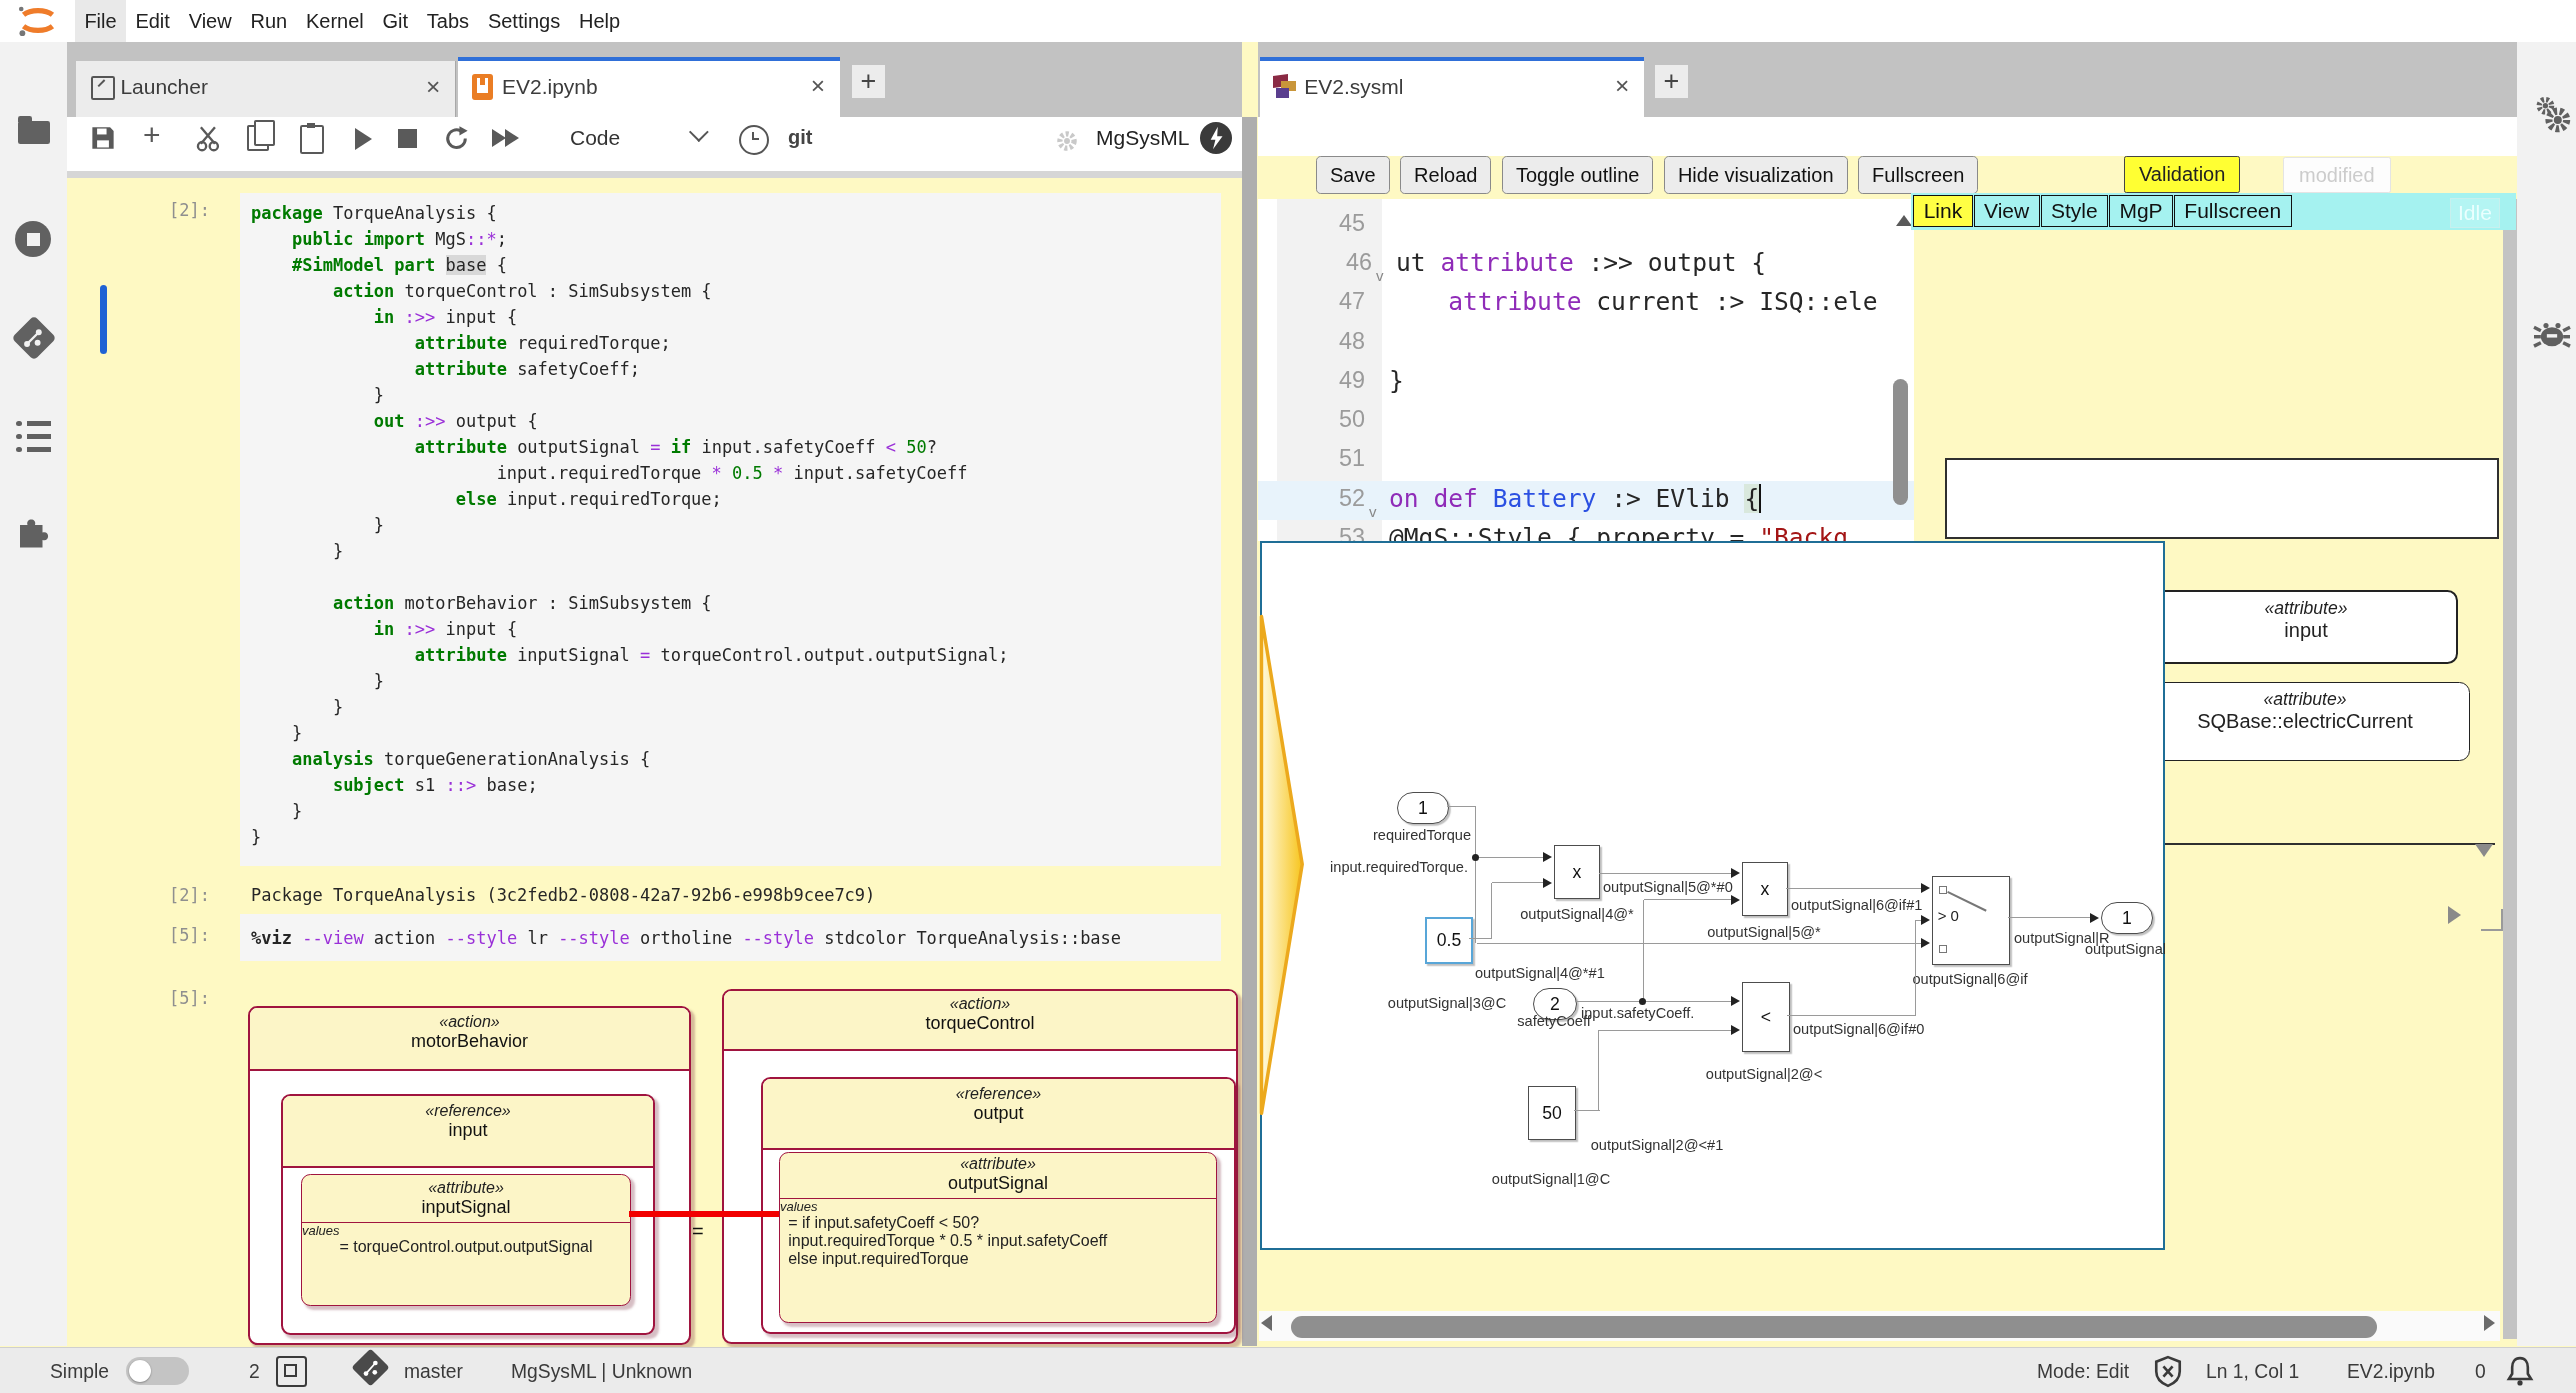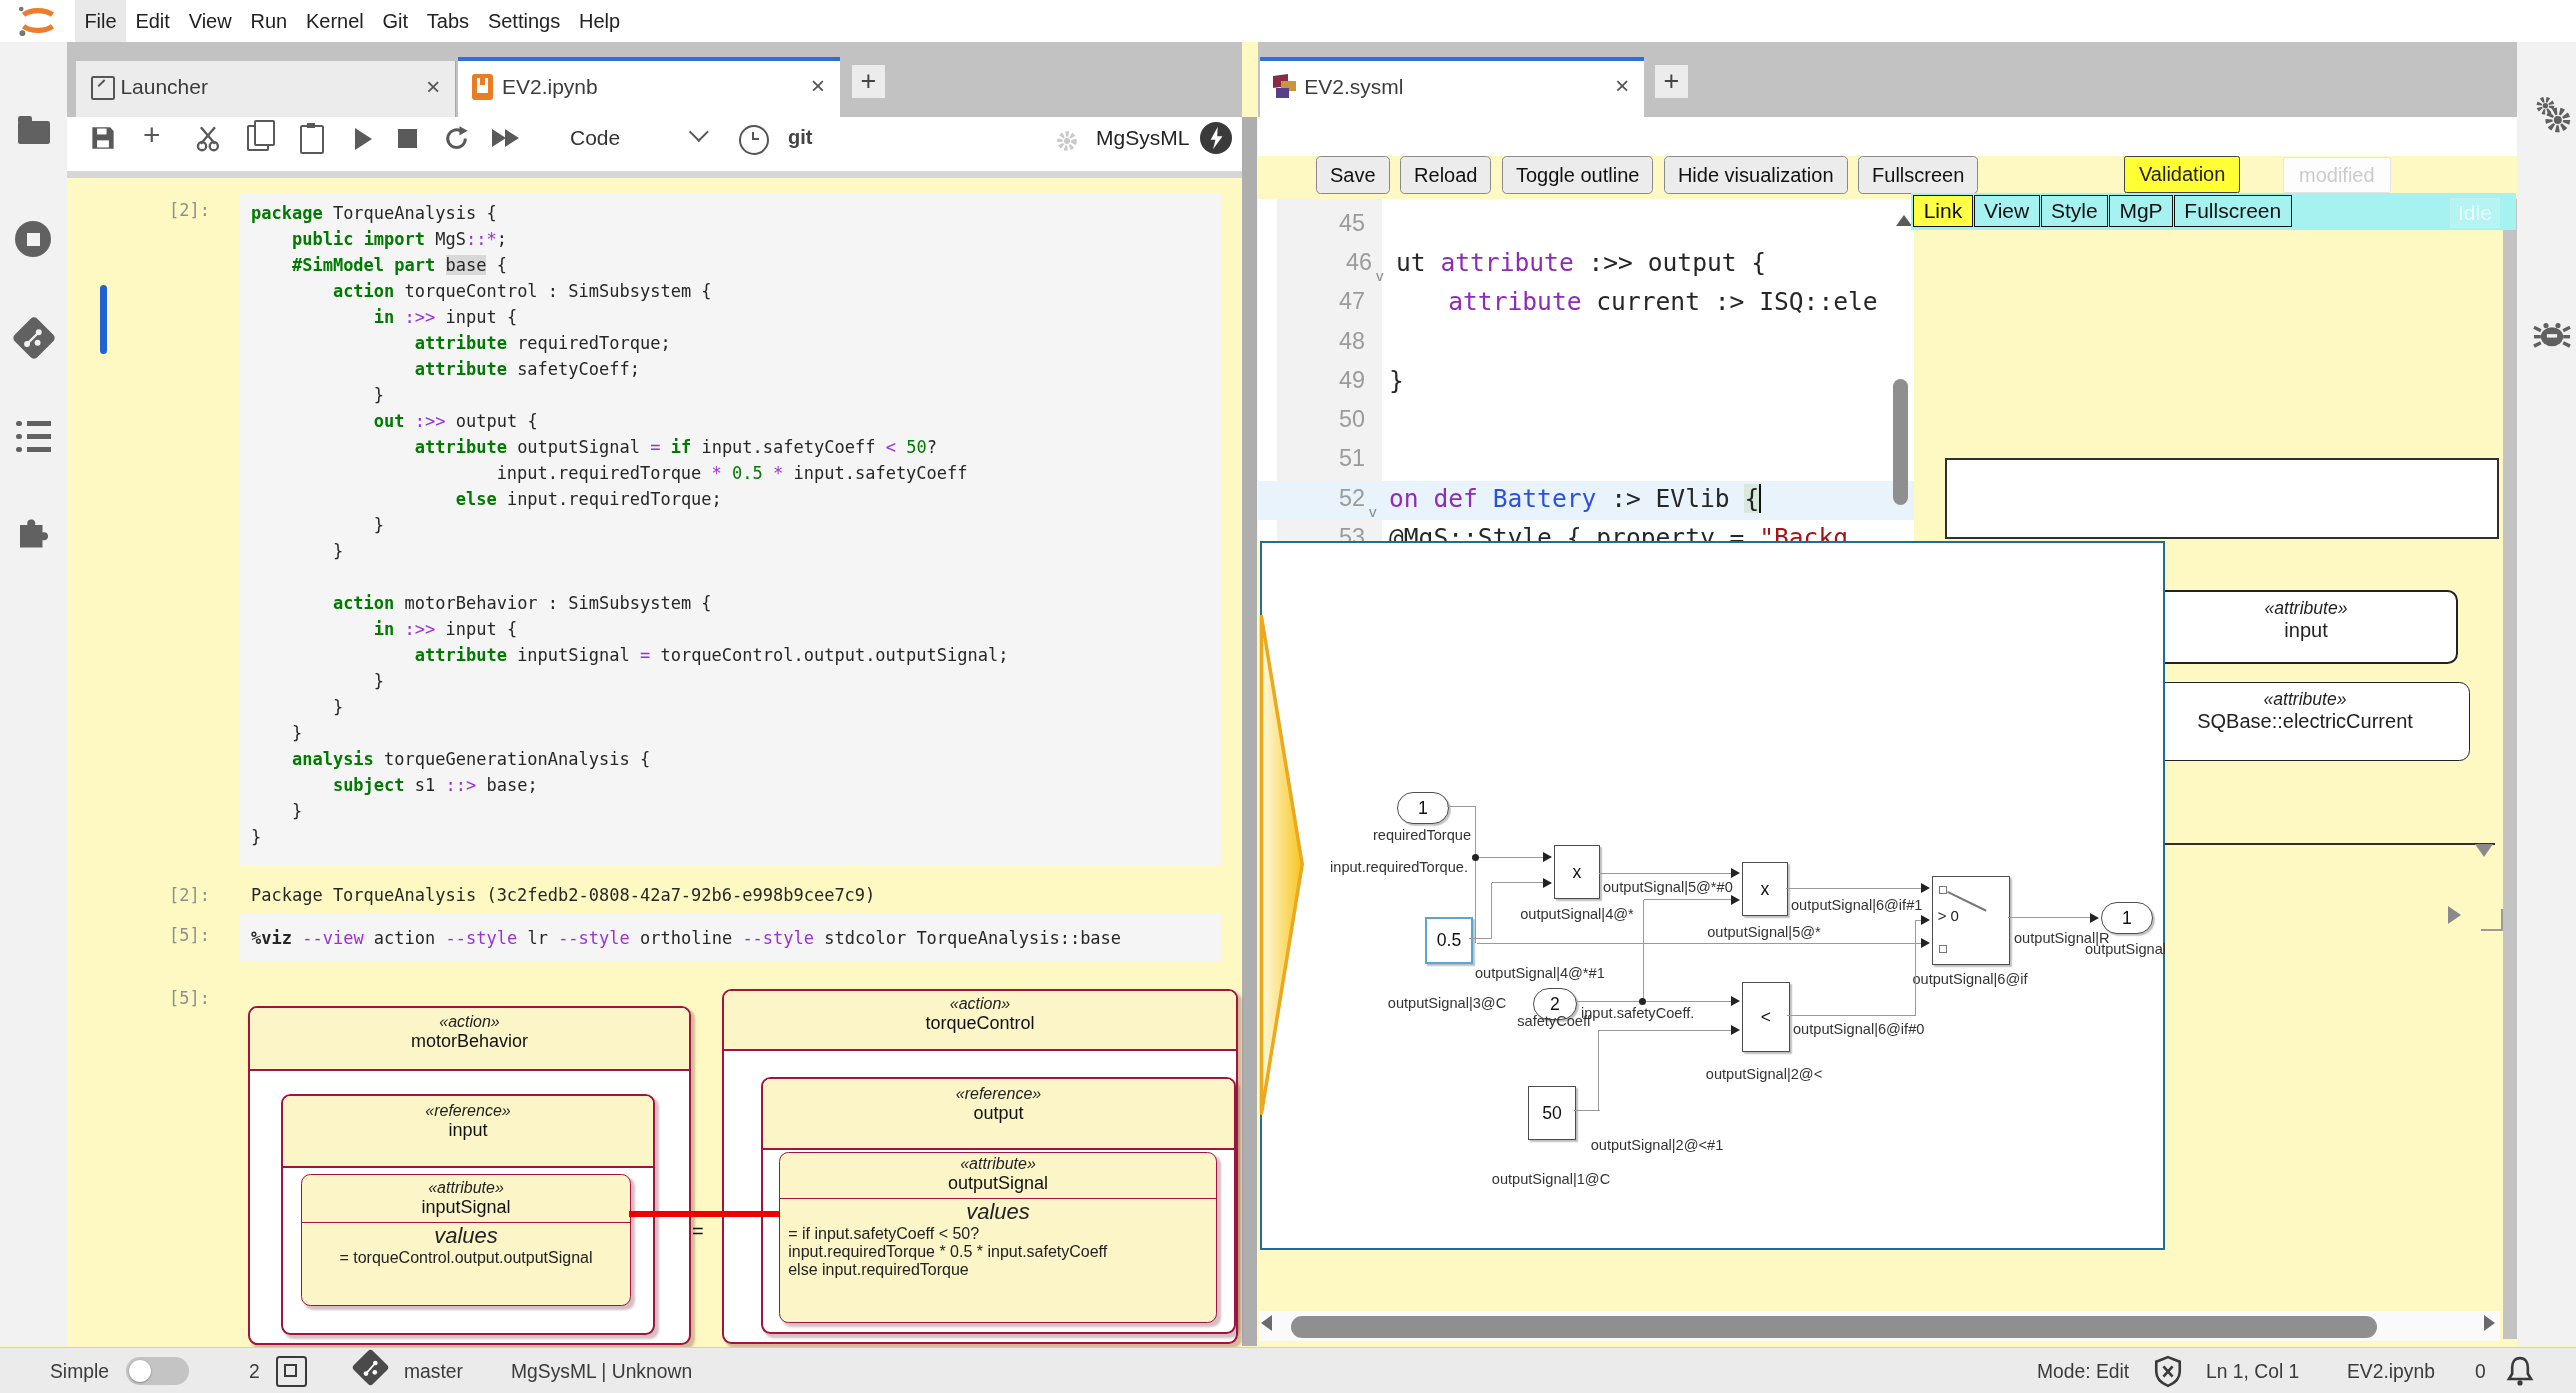--- a/index.html
+++ b/index.html
@@ -43,21 +43,21 @@
   .tk-m{color:#262626;font-weight:bold}
   .tk-hl{color:#262626;background:#d8d8d8}
   .outtext{position:absolute;font-size:17px;color:#262626;z-index:11;white-space:pre;}
 
   
   .uml-box{position:absolute;border:2.3px solid #a0143f;border-radius:9.4px;background:#fff;
            box-shadow:3.5px 3.5px 2.3px rgba(120,40,60,.30);z-index:12;overflow:hidden;}
   .uml-head{background:#fcf5c7;border-bottom:2.3px solid #a0143f;text-align:center;}
   .uml-stereo{font-style:italic;font-size:16px;color:#222;}
   .uml-name{font-size:18px;color:#111;}
-  .uml-values{font-style:italic;font-size:22px;text-align:center;}
+  .uml-values{font-style:italic;font-size:13px;}
   .uml-expr{font-size:16px;}
   .uml-attr{background:#fcf5c7;}
 
   
   #divider{left:1242px;top:117px;width:15px;height:1229px;background:#aeaeae;z-index:10;}
   .btn{display:inline-block;font-size:20px;color:#111;background:#ececec;border:1.2px solid #8a8a8a;
        border-radius:4.7px;height:36px;line-height:36px;padding:0 13px;margin-right:10.5px;}
   #validation-btn{position:absolute;left:2124px;top:156px;background:#ffff33;border:1.8px solid #444;
        border-radius:2.3px;font-size:20px;height:35px;line-height:35px;padding:0 14px;z-index:12;}
   #modified-btn{position:absolute;left:2283px;top:157px;background:#fdfdfd;border:1.2px solid #e4e4e4;

